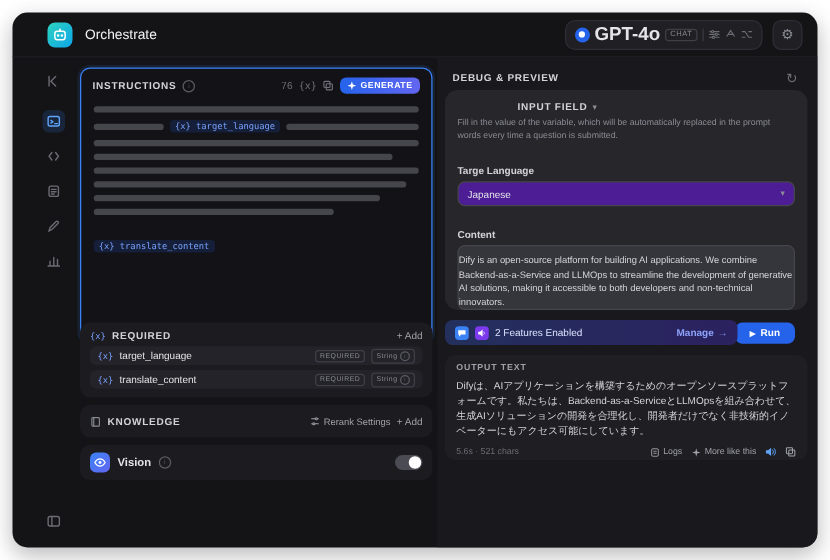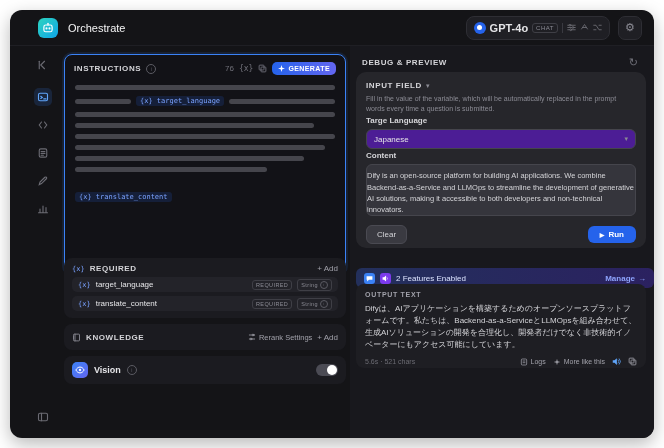--- a/index.html
+++ b/index.html
@@ -9,21 +9,21 @@
   
   .hdr{position:absolute;left:0;top:0;right:0;height:36px;display:flex;align-items:center;
     padding:0 12px 0 28px;box-sizing:border-box;border-bottom:1px solid #1f1f24;}
   .logo{width:20px;height:20px;border-radius:6px;background:linear-gradient(135deg,#2dd4bf,#0ea5e9);
     display:flex;align-items:center;justify-content:center;flex:0 0 auto;}
   .app-title{color:#f4f4f5;font-size:11px;font-weight:normal;margin-left:10px;margin-right:auto;}
   .model-pill{display:flex;align-items:center;gap:4px;background:#1f1f24;border:1px solid #2e2e34;
     border-radius:8px;height:22px;padding:0 7px;color:#a1a1aa;}
   .model-dot{width:12px;height:12px;border-radius:50%;background:#2563eb;display:flex;align-items:center;justify-content:center;}
   .model-dot i{width:5px;height:5px;border-radius:50%;background:#fff;display:block;}
-  .model-name{color:#e4e4e7;font-size:11px;font-weight:bold;text-align:right;}
+  .model-name{color:#e4e4e7;font-size:15px;font-weight:bold;text-align:right;}
   .tag{font-size:6px;color:#8b8b94;border:1px solid #3f3f46;border-radius:3px;padding:1px 3px;letter-spacing:.5px;}
   .pill-ic{color:#6b6b73;display:flex;align-items:center;}
   .pill-div{width:1px;height:10px;background:#3a3a41;}
   .publish-btn{margin-left:8px;background:#2563eb;color:#fff;border-radius:7px;height:22px;
     display:flex;align-items:center;gap:5px;padding:0 9px;font-size:9px;font-weight:bold;cursor:pointer;}
   .publish-btn .chev{font-size:7px;opacity:.9;border-left:1px solid rgba(255,255,255,.35);padding-left:5px;}
   .hdr-gear{margin-left:8px;width:22px;height:22px;border-radius:7px;background:#1f1f24;border:1px solid #2e2e34;
     color:#8b8b94;display:flex;align-items:center;justify-content:center;font-size:11px;cursor:pointer;}
   
   .rail{position:absolute;left:0;top:36px;bottom:0;width:50px;}
@@ -68,36 +68,36 @@
   .vision-ic{width:16px;height:16px;border-radius:5px;background:linear-gradient(135deg,#3b82f6,#6366f1);
     display:flex;align-items:center;justify-content:center;color:#fff;}
   .vision-label{font-size:9px;color:#e4e4e7;font-weight:bold;}
   .toggle{margin-left:auto;width:22px;height:12px;border-radius:6px;background:#4b4b54;position:relative;cursor:pointer;}
   .toggle .knob{position:absolute;right:1px;top:1px;width:10px;height:10px;border-radius:50%;background:#fff;}
   
   .rcol{position:absolute;left:340px;top:36px;right:0;bottom:0;background:#18181d;}
   .dbg-hdr{position:absolute;left:352px;top:46px;right:16px;display:flex;align-items:center;}
   .refresh{margin-left:auto;color:#71717a;font-size:11px;cursor:pointer;}
   .input-card{left:346px;top:62px;width:290px;height:176px;background:#26262b;border-radius:10px;padding:9px 10px;}
-  .if-hdr{display:flex;align-items:center;gap:4px;}
+  .if-hdr{display:flex;align-items:center;gap:4px;margin-left:48px;}
   .if-desc{font-size:7px;line-height:1.45;color:#8b8b94;margin-top:4px;}
-  .fld-label{font-size:8px;font-weight:bold;color:#d4d4d8;margin-top:2px;}
+  .fld-label{font-size:8px;font-weight:bold;color:#d4d4d8;margin-top:18px;}
   .select{margin-top:4px;height:18px;background:#4c1d95;border:1px solid #45454c;border-radius:6px;
     display:flex;align-items:center;padding:0 7px;cursor:pointer;gap:40px;}
   .select span{font-size:8px;color:#e4e4e7;}
   .select .chev{margin-left:auto;color:#8b8b94;font-size:7px;}
   .ta{margin-top:4px;height:52px;background:#35353c;border:1px solid #45454c;border-radius:6px;
     padding:5px 0;font-size:7.5px;line-height:1.5;color:#d4d4d8;overflow:hidden;box-sizing:border-box;}
   .card-foot{display:flex;align-items:center;margin-top:9px;}
   .clear-btn{background:#3a3a41;border:1px solid #4a4a52;color:#d4d4d8;font-size:8px;border-radius:6px;
     padding:4px 10px;cursor:pointer;}
   .run-btn{margin-left:auto;background:#2563eb;color:#fff;font-size:8px;font-weight:bold;border-radius:6px;
     padding:4px 12px;display:flex;align-items:center;gap:4px;cursor:pointer;}
   .run-btn .play{font-size:6px;}
-  .features{left:346px;top:258px;width:298px;height:20px;border-radius:6px;
+  .features{left:346px;top:246px;width:234px;height:20px;border-radius:6px;
     background:linear-gradient(90deg,#23305c,#2b2160);display:flex;align-items:center;gap:5px;
     padding:0 8px;box-sizing:border-box;cursor:pointer;}
   .feat-ic{width:11px;height:11px;border-radius:3px;display:flex;align-items:center;justify-content:center;color:#fff;}
   .feat-text{font-size:8px;color:#dbe3ff;}
   .manage{margin-left:auto;display:flex;align-items:center;gap:3px;font-size:8px;color:#8da2fb;font-weight:bold;}
   .output{left:346px;top:274px;width:290px;height:84px;background:#1e1e23;border-radius:8px;padding:7px 9px;}
   .out-title{font-size:7px;font-weight:bold;letter-spacing:.7px;color:#a1a1aa;}
   .out-text{margin-top:5px;font-size:8px;line-height:1.5;color:#d4d4d8;}
   .out-foot{display:flex;align-items:center;gap:7px;margin-top:6px;}
   .out-meta{font-size:7px;color:#6b6b73;margin-right:auto;}

